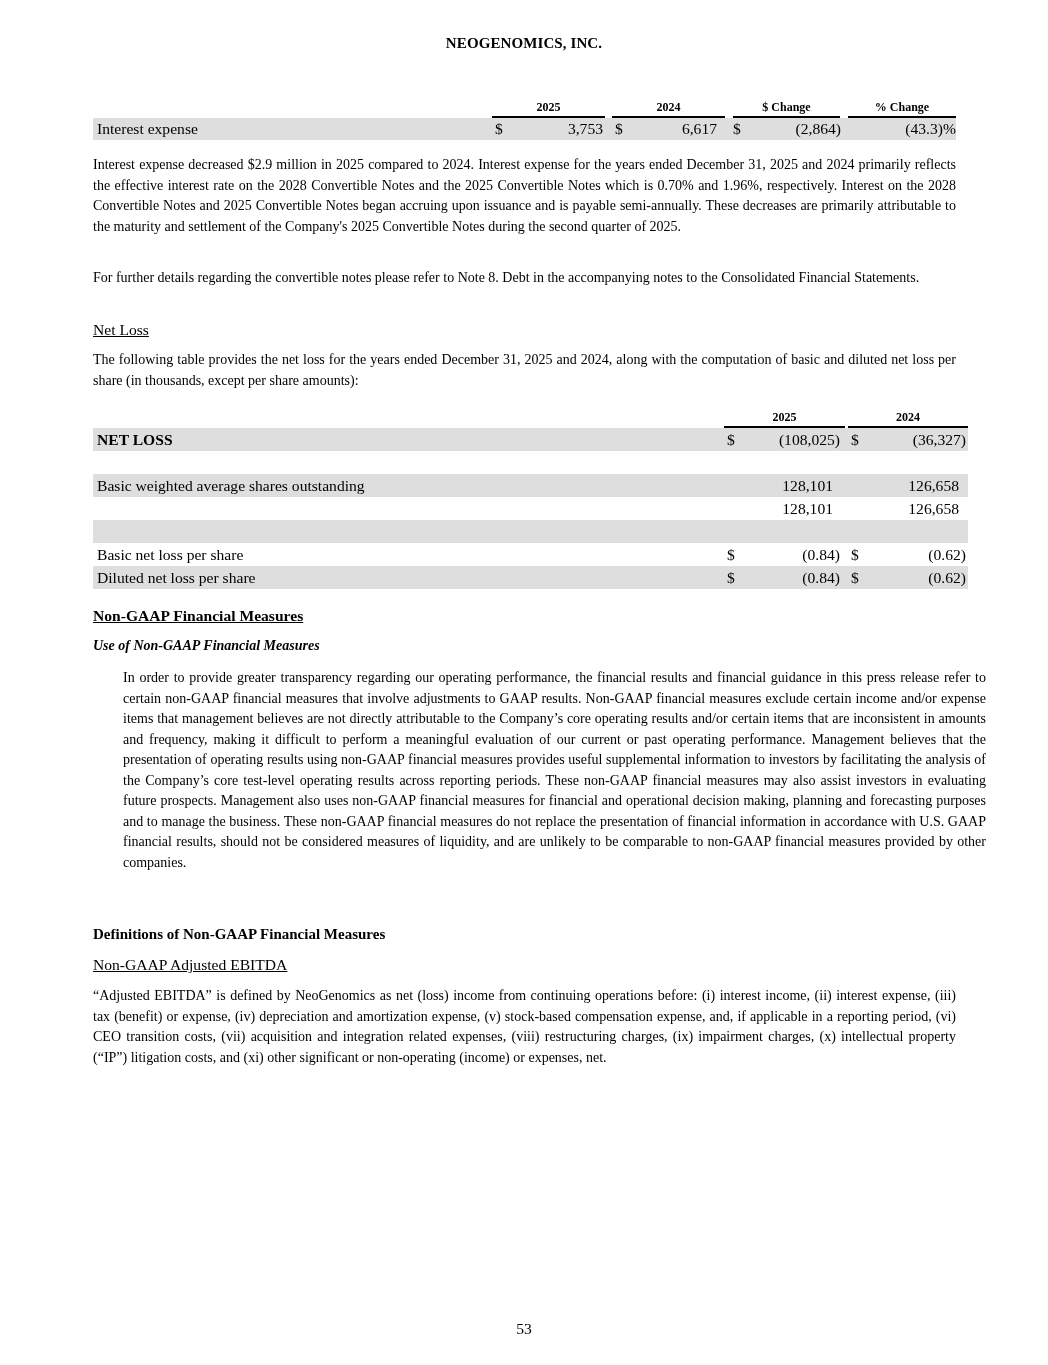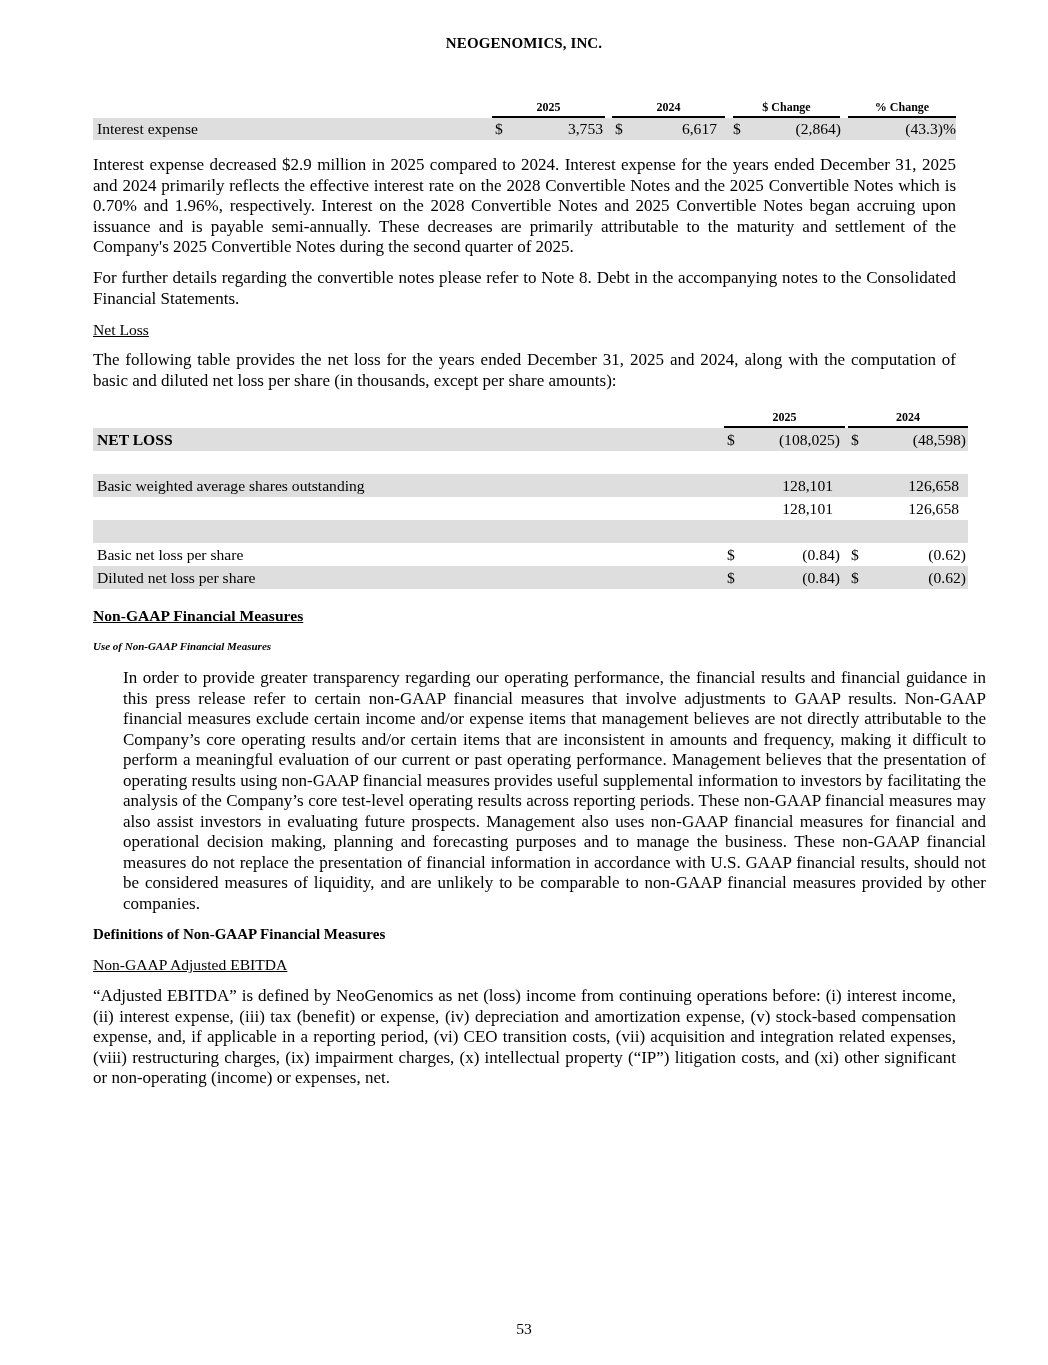--- a/index.html
+++ b/index.html
@@ -7,26 +7,26 @@
     width: 1048px; height: 1365px; position: relative; overflow: hidden;
     font-family: "Liberation Serif", "DejaVu Serif", serif;
     color: #000;
   }
   .page-header {
     position: absolute; top: 35px; left: 0; width: 1048px;
     text-align: center; font-weight: bold; font-size: 15px; letter-spacing: 0.1px;
   }
   .content { position: absolute; left: 93px; width: 863px; }
   p.body {
-    margin: 0; font-size: 17px; line-height: 20.5px; text-align: justify;
+    margin: 0; font-size: 14px; line-height: 20.5px; text-align: justify;
     text-align-last: left;
   }
   .heading-u { font-size: 15.6px; line-height: 20.5px; text-decoration: underline; margin: 0; }
   .heading-bu { font-size: 15.6px; line-height: 20.5px; font-weight: bold; text-decoration: underline; margin: 0; }
-  .heading-bi { font-size: 11px; line-height: 20.5px; font-weight: bold; font-style: italic; margin: 0; }
+  .heading-bi { font-size: 14px; line-height: 20.5px; font-weight: bold; font-style: italic; margin: 0; }
   .heading-b { font-size: 15px; line-height: 20.5px; font-weight: bold; margin: 0; }
 
   
   .tbl1 { position: absolute; top: 100px; left: 93px; width: 863px; height: 42px; }
   .tbl1 .hdr { position: absolute; top: 0; font-size: 12px; font-weight: bold; text-align: center; height: 16px; border-bottom: 2px solid #000; }
   .tbl1 .row { position: absolute; top: 18px; left: 0; width: 863px; height: 22px; background: #dedede; font-size: 15.6px; line-height: 22px; }
   .cell { position: absolute; top: 0; }
   .r { text-align: right; }
 
   
@@ -73,21 +73,21 @@
 
 <div class="tbl2">
   <div class="hdr" style="left:631px;width:121px;">2025</div>
   <div class="hdr" style="left:755px;width:120px;">2024</div>
 
   <div class="row shade" style="top:18px;font-weight:bold;">
     <span class="cell" style="left:4px;">NET LOSS</span>
     <span class="cell" style="left:634px;font-weight:normal;">$</span>
     <span class="cell r" style="left:650px;width:97px;font-weight:normal;">(108,025)</span>
     <span class="cell" style="left:758px;font-weight:normal;">$</span>
-    <span class="cell r" style="left:775px;width:98px;font-weight:normal;">(48,598)</span>
+    <span class="cell r" style="left:775px;width:98px;font-weight:normal;">(36,327)</span>
   </div>
   <div class="row" style="top:41px;"></div>
   <div class="row shade" style="top:64px;">
     <span class="cell" style="left:4px;">Basic weighted average shares outstanding</span>
     <span class="cell r" style="left:650px;width:90px;">128,101</span>
     <span class="cell r" style="left:775px;width:91px;">126,658</span>
   </div>
   <div class="row" style="top:87px;">
     <span class="cell r" style="left:650px;width:90px;">128,101</span>
     <span class="cell r" style="left:775px;width:91px;">126,658</span>

